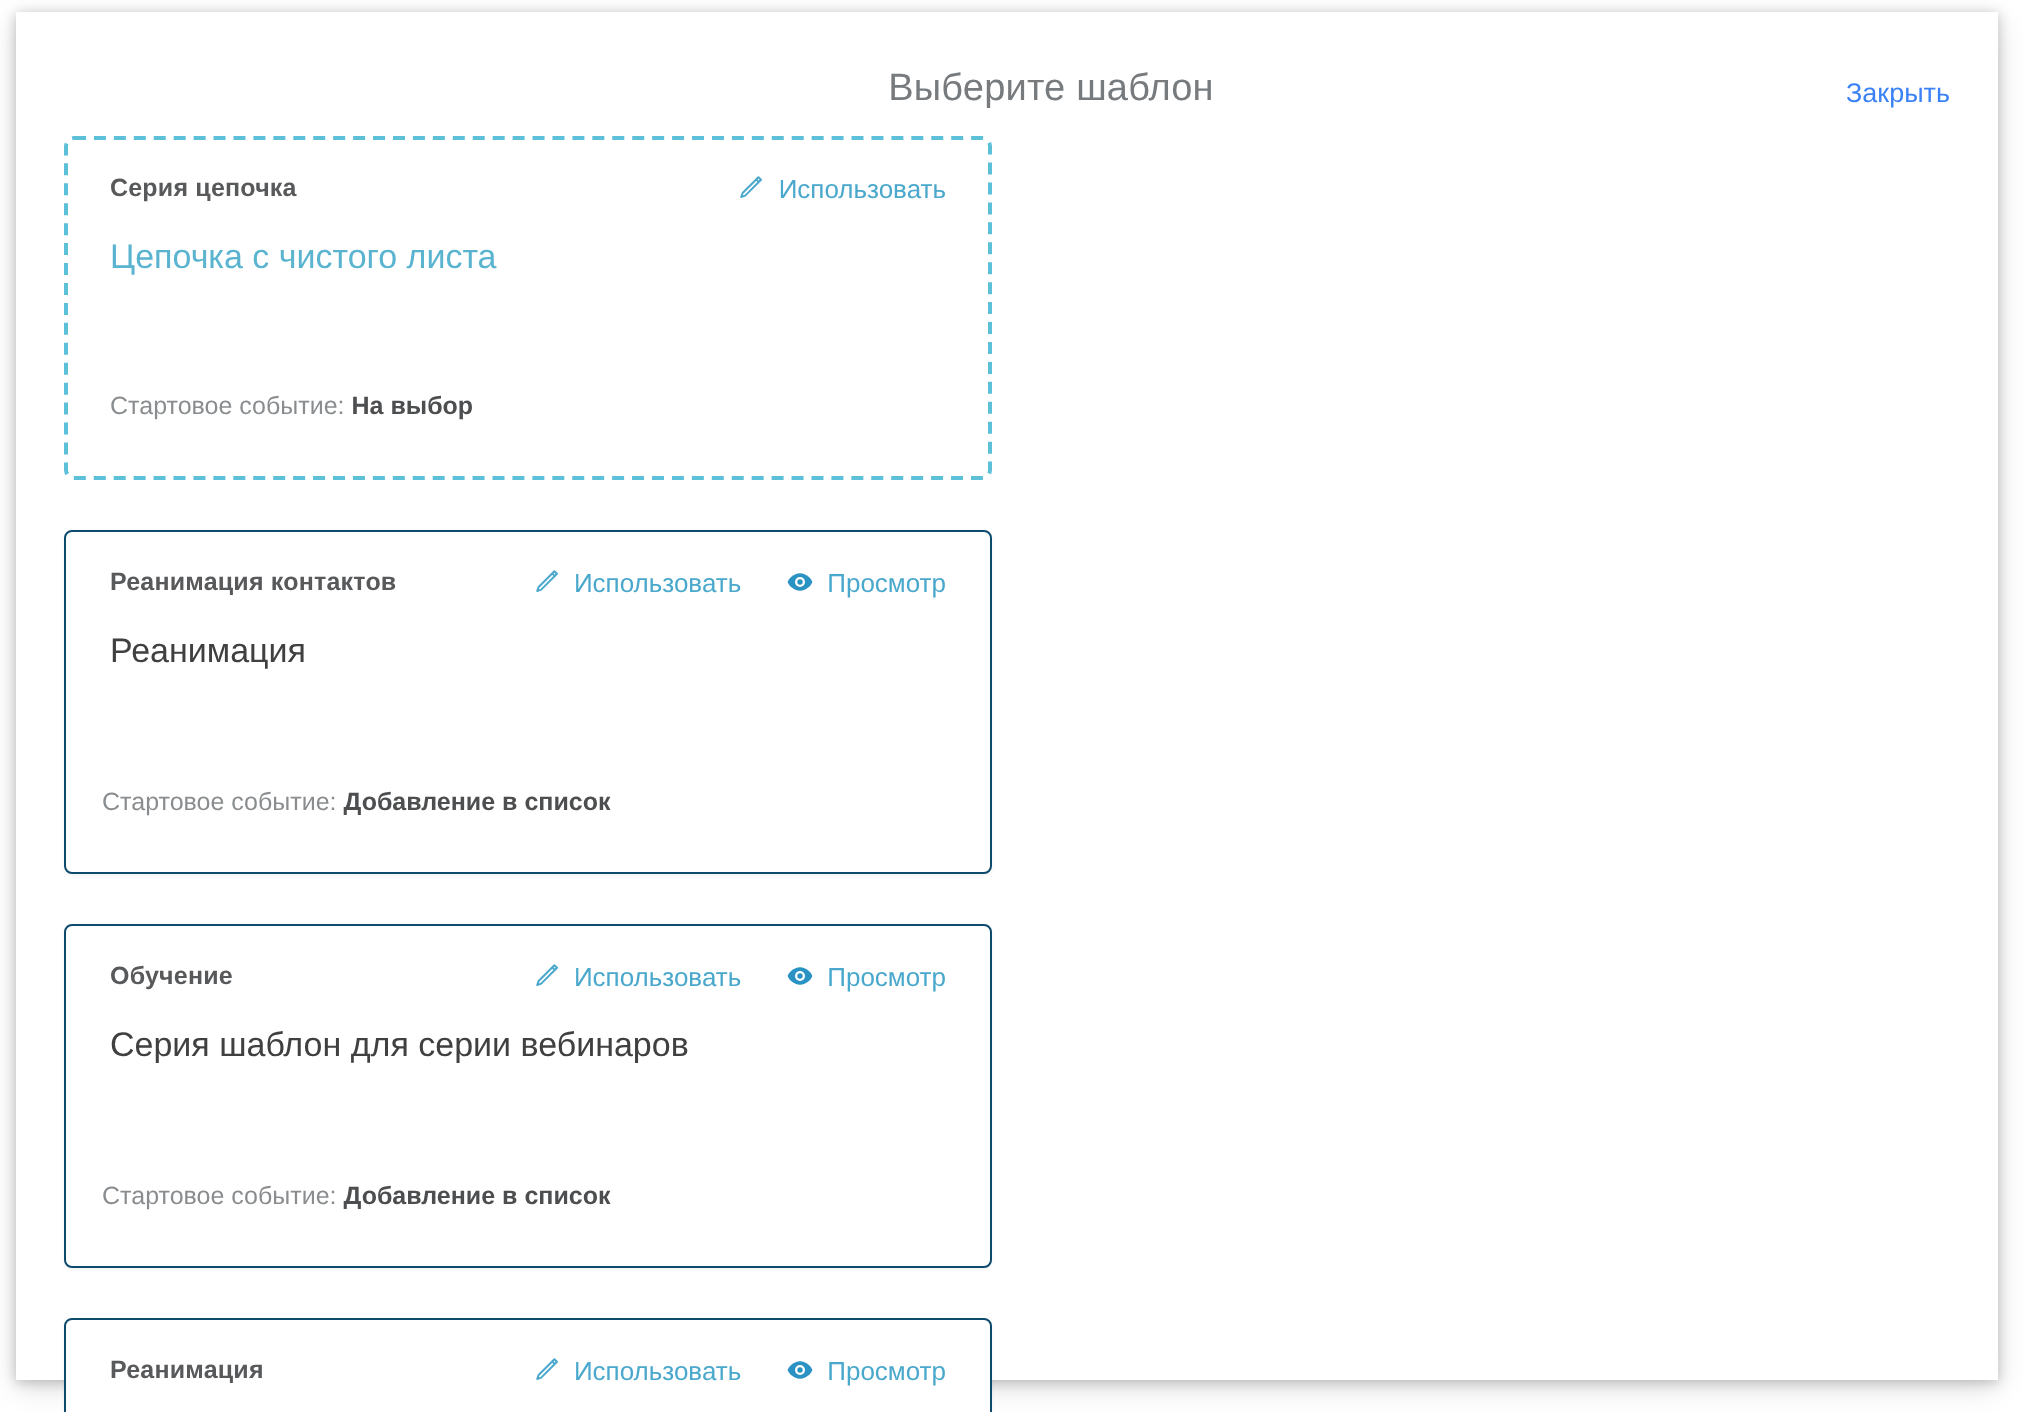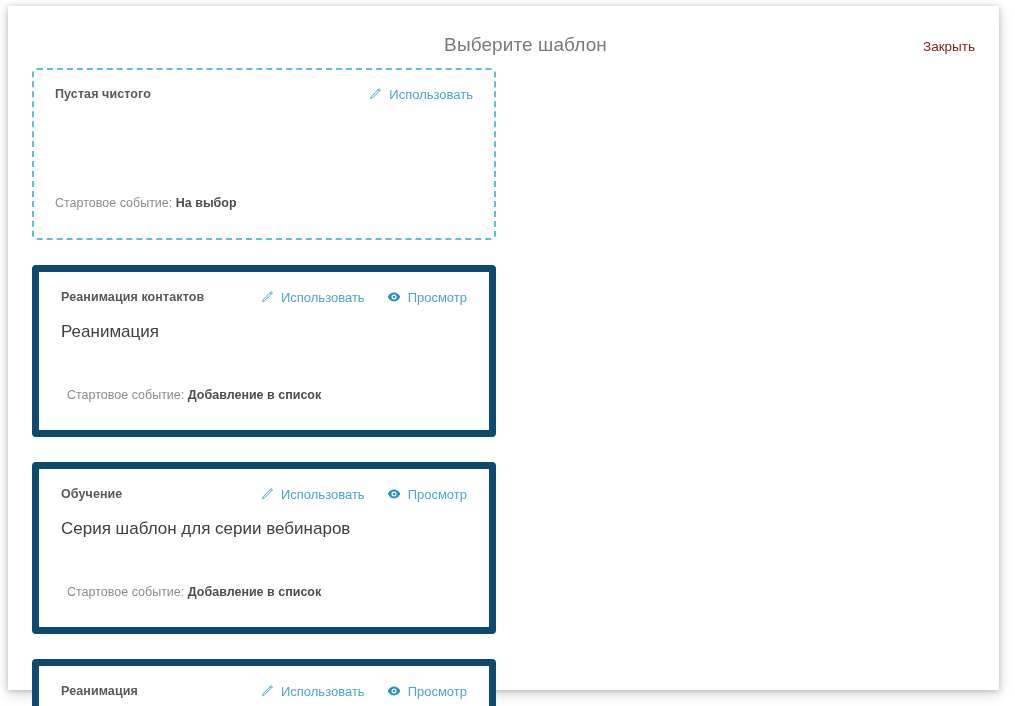--- a/index.html
+++ b/index.html
@@ -41,42 +41,42 @@
     font-size: 19px;
     color: #777b7e;
     font-weight: 400;
     letter-spacing: 0.1px;
   }
   .close-link {
     position: absolute;
     right: 24px;
     top: 33px;
     font-size: 13.5px;
-    color: #7f1d1d;
+    color: #3b82f6;
     cursor: pointer;
     text-decoration: none;
   }
 
   
   .grid {
     position: relative;
     padding: 0 24px;
     display: flex;
     flex-wrap: wrap;
     gap: 25px 26px;
     align-content: flex-start;
   }
 
   .card {
     position: relative;
     box-sizing: border-box;
     width: 464px;
     height: 172px;
     background: #ffffff;
-    border: 7px solid #0c4a6e;
+    border: 1px solid #0c4a6e;
     border-radius: 4px;
     box-shadow: 0 1px 2px rgba(0,0,0,0.05);
     padding: 18px 22px 0 22px;
   }
   .card.selected {
     border: 2px dashed #5cc0d8;
     border-radius: 5px;
     box-shadow: none;
     padding: 17px 21px 0 21px;
   }
@@ -124,21 +124,21 @@
     margin-top: 11px;
     font-size: 17px;
     color: #404040;
     font-weight: 400;
     line-height: 1.3;
   }
   .card.selected .card-body { color: #5ab4d0; }
 
   .card-foot {
     position: absolute;
-    left: 28px;
+    left: 18px;
     bottom: 28px;
     font-size: 12.5px;
     color: #8a8d8f;
     white-space: nowrap;
   }
   .card.selected .card-foot { left: 21px; }
   .card-foot b {
     color: #4c4e50;
     font-weight: bold;
     margin-top: 13px;
@@ -150,33 +150,34 @@
 <div class="panel">
 
   <div class="header">
     <div class="header-title">Выберите шаблон</div>
     <a class="close-link">Закрыть</a>
   </div>
 
   <div class="grid">
       <div class="card selected">
         <div class="card-top">
-          <div class="card-title">Пустая чистого</div>
-          <div class="card-actions">
-            <span class="action">
-              <span class="ico">
-                <svg width="14" height="14" viewBox="0 0 14 14" aria-hidden="true">
-                  <path d="M11.2 1.6 L12.5 2.9 L4.6 10.8 L2.6 11.5 L3.3 9.5 Z" fill="none" stroke="#4aa8cc" stroke-width="1" stroke-linejoin="round"></path>
-                  <path d="M10.1 2.7 L11.4 4.0" fill="none" stroke="#4aa8cc" stroke-width="1"></path>
-                </svg>
-              </span>
-              <span>Использовать</span>
-            </span>
-          </div>
-        </div>
+          <div class="card-title">Серия цепочка</div>
+          <div class="card-actions">
+            <span class="action">
+              <span class="ico">
+                <svg width="14" height="14" viewBox="0 0 14 14" aria-hidden="true">
+                  <path d="M11.2 1.6 L12.5 2.9 L4.6 10.8 L2.6 11.5 L3.3 9.5 Z" fill="none" stroke="#4aa8cc" stroke-width="1" stroke-linejoin="round"></path>
+                  <path d="M10.1 2.7 L11.4 4.0" fill="none" stroke="#4aa8cc" stroke-width="1"></path>
+                </svg>
+              </span>
+              <span>Использовать</span>
+            </span>
+          </div>
+        </div>
+        <div class="card-body">Цепочка с чистого листа</div>
         <div class="card-foot"><span>Стартовое событие:</span> <b>На выбор</b></div>
       </div>
       <div class="card">
         <div class="card-top">
           <div class="card-title">Реанимация контактов</div>
           <div class="card-actions">
             <span class="action">
               <span class="ico">
                 <svg width="14" height="14" viewBox="0 0 14 14" aria-hidden="true">
                   <path d="M11.2 1.6 L12.5 2.9 L4.6 10.8 L2.6 11.5 L3.3 9.5 Z" fill="none" stroke="#4aa8cc" stroke-width="1" stroke-linejoin="round"></path>

